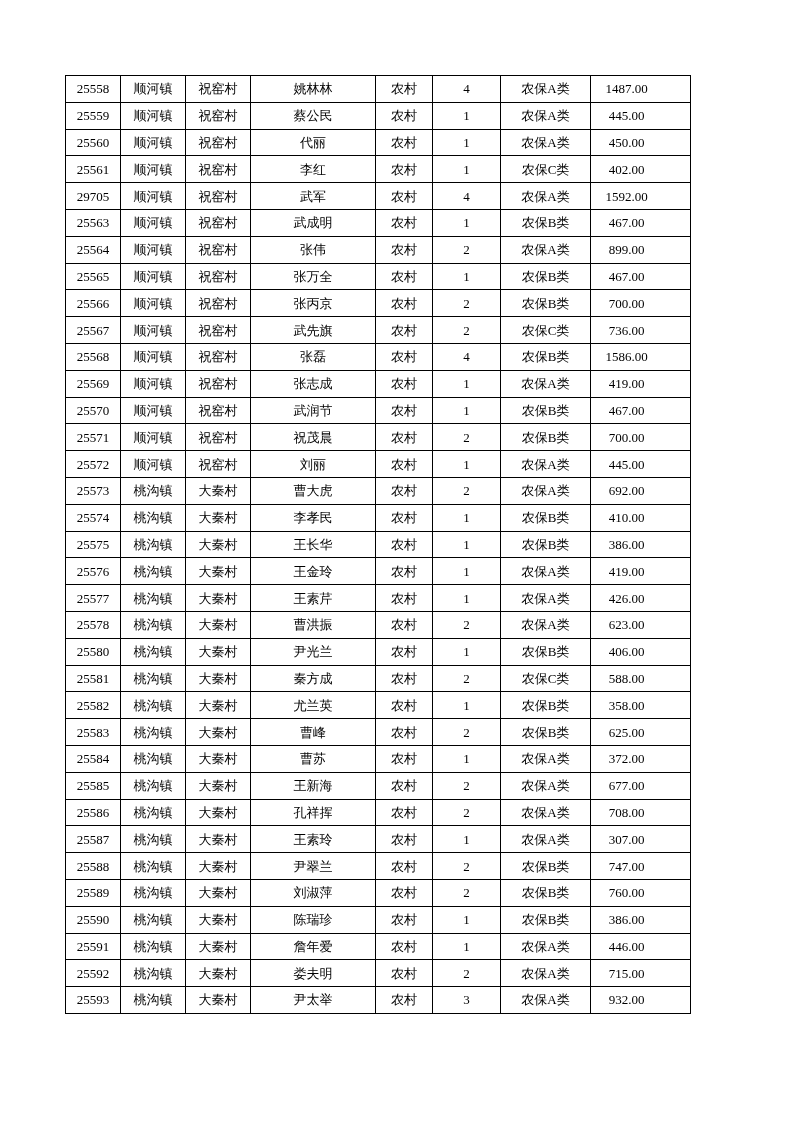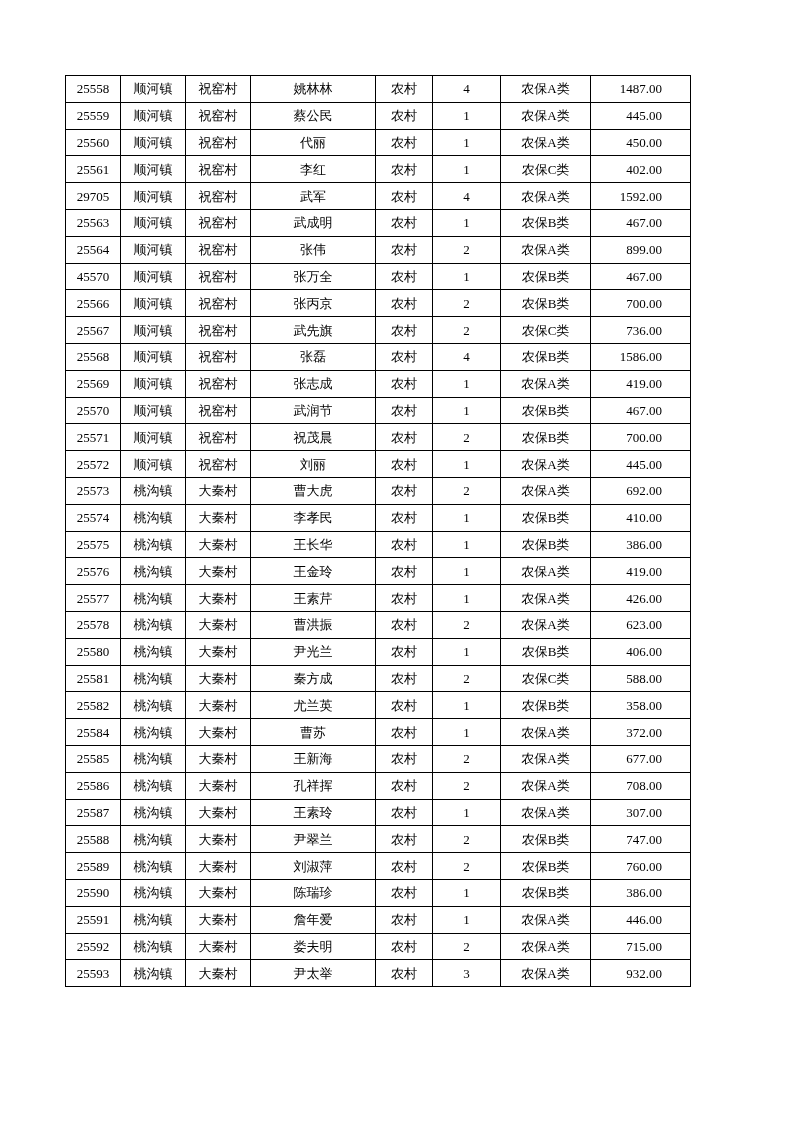--- a/index.html
+++ b/index.html
@@ -39,21 +39,21 @@
     font-size: 13px;
     line-height: 1;
     text-align: center;
     vertical-align: middle;
     padding: 0;
     white-space: nowrap;
     overflow: hidden;
   }
   
   table.data-table td.col-7 {
-    text-align: right;
+    text-align: center;
     padding-right: 28px;
   }
 </style>
 </head>
 <body>
 
 <div class="page">
   <table class="data-table">
     <colgroup>
       <col style="width:55px">
@@ -130,21 +130,21 @@
           <td class="col-0">25564</td>
           <td class="col-1">顺河镇</td>
           <td class="col-2">祝窑村</td>
           <td class="col-3">张伟</td>
           <td class="col-4">农村</td>
           <td class="col-5">2</td>
           <td class="col-6">农保A类</td>
           <td class="col-7">899.00</td>
         </tr>
         <tr>
-          <td class="col-0">45570</td>
+          <td class="col-0">25565</td>
           <td class="col-1">顺河镇</td>
           <td class="col-2">祝窑村</td>
           <td class="col-3">张万全</td>
           <td class="col-4">农村</td>
           <td class="col-5">1</td>
           <td class="col-6">农保B类</td>
           <td class="col-7">467.00</td>
         </tr>
         <tr>
           <td class="col-0">25566</td>
@@ -298,20 +298,30 @@
         </tr>
         <tr>
           <td class="col-0">25582</td>
           <td class="col-1">桃沟镇</td>
           <td class="col-2">大秦村</td>
           <td class="col-3">尤兰英</td>
           <td class="col-4">农村</td>
           <td class="col-5">1</td>
           <td class="col-6">农保B类</td>
           <td class="col-7">358.00</td>
+        </tr>
+        <tr>
+          <td class="col-0">25583</td>
+          <td class="col-1">桃沟镇</td>
+          <td class="col-2">大秦村</td>
+          <td class="col-3">曹峰</td>
+          <td class="col-4">农村</td>
+          <td class="col-5">2</td>
+          <td class="col-6">农保B类</td>
+          <td class="col-7">625.00</td>
         </tr>
         <tr>
           <td class="col-0">25584</td>
           <td class="col-1">桃沟镇</td>
           <td class="col-2">大秦村</td>
           <td class="col-3">曹苏</td>
           <td class="col-4">农村</td>
           <td class="col-5">1</td>
           <td class="col-6">农保A类</td>
           <td class="col-7">372.00</td>

